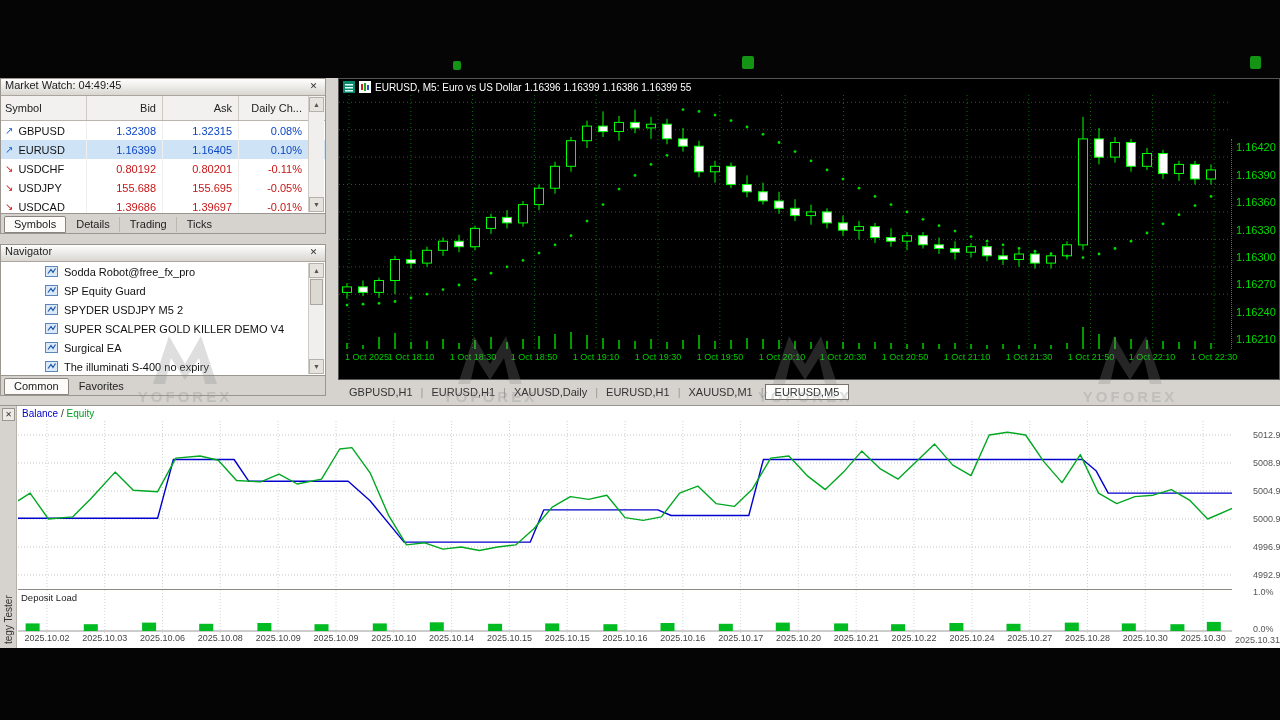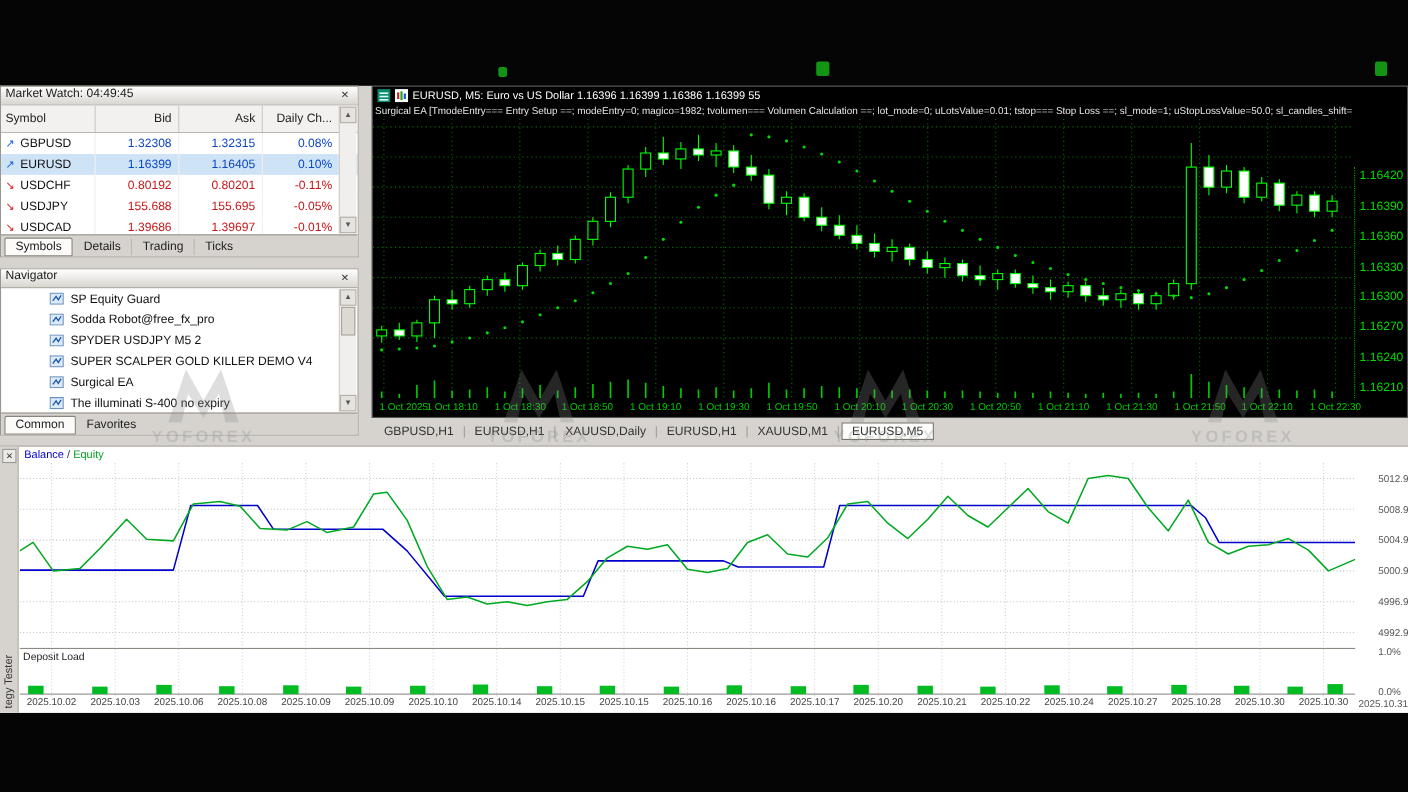--- a/index.html
+++ b/index.html
@@ -173,30 +173,30 @@
         <span class="close-btn">✕</span>
       </div>
       <div id="nav-list">
           <div class="nav-item">
             <span style="display:inline-flex;">
               <svg width="13" height="11">
                 <rect x="0.5" y="0.5" width="12" height="10" fill="#dce9f8" stroke="#5b87b8"></rect>
                 <path d="M3 7.5 L6 3.5 L8 6.5 L10.5 2.5" stroke="#1a56a8" stroke-width="1.2" fill="none"></path>
               </svg>
             </span>
-            <span>SP Equity Guard</span>
+            <span>Sodda Robot@free_fx_pro</span>
           </div>
           <div class="nav-item">
             <span style="display:inline-flex;">
               <svg width="13" height="11">
                 <rect x="0.5" y="0.5" width="12" height="10" fill="#dce9f8" stroke="#5b87b8"></rect>
                 <path d="M3 7.5 L6 3.5 L8 6.5 L10.5 2.5" stroke="#1a56a8" stroke-width="1.2" fill="none"></path>
               </svg>
             </span>
-            <span>Sodda Robot@free_fx_pro</span>
+            <span>SP Equity Guard</span>
           </div>
           <div class="nav-item">
             <span style="display:inline-flex;">
               <svg width="13" height="11">
                 <rect x="0.5" y="0.5" width="12" height="10" fill="#dce9f8" stroke="#5b87b8"></rect>
                 <path d="M3 7.5 L6 3.5 L8 6.5 L10.5 2.5" stroke="#1a56a8" stroke-width="1.2" fill="none"></path>
               </svg>
             </span>
             <span>SPYDER USDJPY M5 2</span>
           </div>
@@ -252,21 +252,20 @@
         <span style="display:inline-flex;">
           <svg width="12" height="12">
               <rect width="12" height="12" fill="#fff"></rect>
               <rect x="2" y="3" width="2" height="6" fill="#cc2222"></rect>
               <rect x="5" y="2" width="2" height="8" fill="#22aa22"></rect>
               <rect x="8" y="4" width="2" height="5" fill="#2255cc"></rect>
             </svg>
         </span>
         <span>EURUSD, M5: Euro vs US Dollar  1.16396 1.16399 1.16386 1.16399  55</span>
       </div>
-      <div class="chart-params">Surgical EA [TmodeEntry=== Entry Setup ==; modeEntry=0; magico=1982; tvolumen=== Volumen Calculation ==; lot_mode=0; uLotsValue=0.01; tstop=== Stop Loss ==; sl_mode=1; uStopLossValue=50.0; sl_candles_shift=</div>
       <div class="chart-main">
         <div class="chart-plot">
           <svg id="candle-svg" width="892" height="254">
               <line x1="0" y1="7.3" x2="892" y2="7.3" stroke="#007700" stroke-width="1" stroke-dasharray="1,3"></line>
               <line x1="0" y1="34.7" x2="892" y2="34.7" stroke="#007700" stroke-width="1" stroke-dasharray="1,3"></line>
               <line x1="0" y1="62.1" x2="892" y2="62.1" stroke="#007700" stroke-width="1" stroke-dasharray="1,3"></line>
               <line x1="0" y1="89.5" x2="892" y2="89.5" stroke="#007700" stroke-width="1" stroke-dasharray="1,3"></line>
               <line x1="0" y1="116.9" x2="892" y2="116.9" stroke="#007700" stroke-width="1" stroke-dasharray="1,3"></line>
               <line x1="0" y1="144.4" x2="892" y2="144.4" stroke="#007700" stroke-width="1" stroke-dasharray="1,3"></line>
               <line x1="0" y1="171.8" x2="892" y2="171.8" stroke="#007700" stroke-width="1" stroke-dasharray="1,3"></line>

